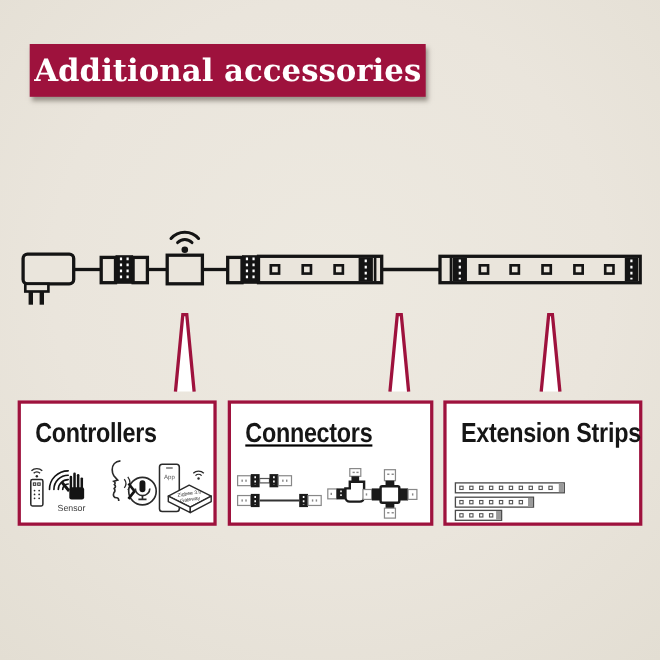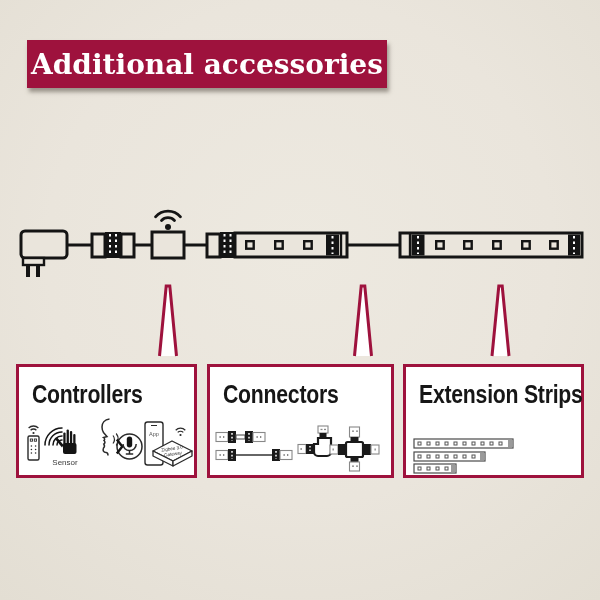--- a/index.html
+++ b/index.html
@@ -5,21 +5,21 @@
   html,body{margin:0;padding:0;}
   #page{position:relative;width:600px;height:600px;overflow:hidden;
         background:radial-gradient(circle at 50% 42%, #EDE9E0 0%, #EAE5DC 55%, #E3DED3 100%);
         font-family:"Liberation Sans", sans-serif;}
   #banner{position:absolute;left:27px;top:40px;width:360px;height:48px;
         background:#9E123D;box-shadow:2px 4px 4px rgba(76,68,58,0.5);
         display:flex;align-items:center;justify-content:center;}
   #banner span{color:#fff;font-family:"DejaVu Serif", serif;font-weight:bold;font-size:28px;}
   .callout-box{position:absolute;top:364px;height:108px;background:#fff;border:3px solid #9E123D;}
   #box-controllers{left:16px;width:175px;}
-  #box-connectors{left:207px;width:181px;}
+  #box-connectors{left:207px;width:181px;text-decoration:underline;}
   #box-extension{left:403px;width:175px;}
   .box-title{font-weight:bold;font-size:25px;color:#161616;margin:13px 0 0 13px;
         transform:scaleX(0.85);transform-origin:left;white-space:nowrap;letter-spacing:-0.3px;}
   .box-art{position:absolute;left:0;top:0;width:100%;height:100%;}
   #overlay{position:absolute;left:0;top:0;z-index:5;pointer-events:none;}
 </style>
 </head>
 <body>
 
 <div id="page">

